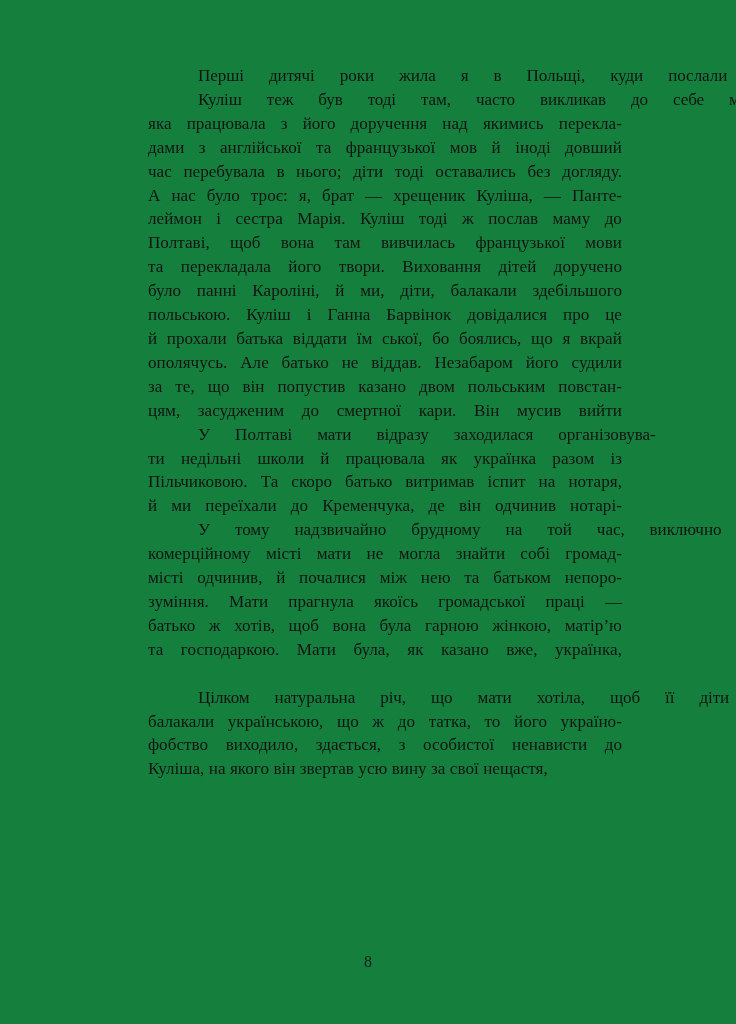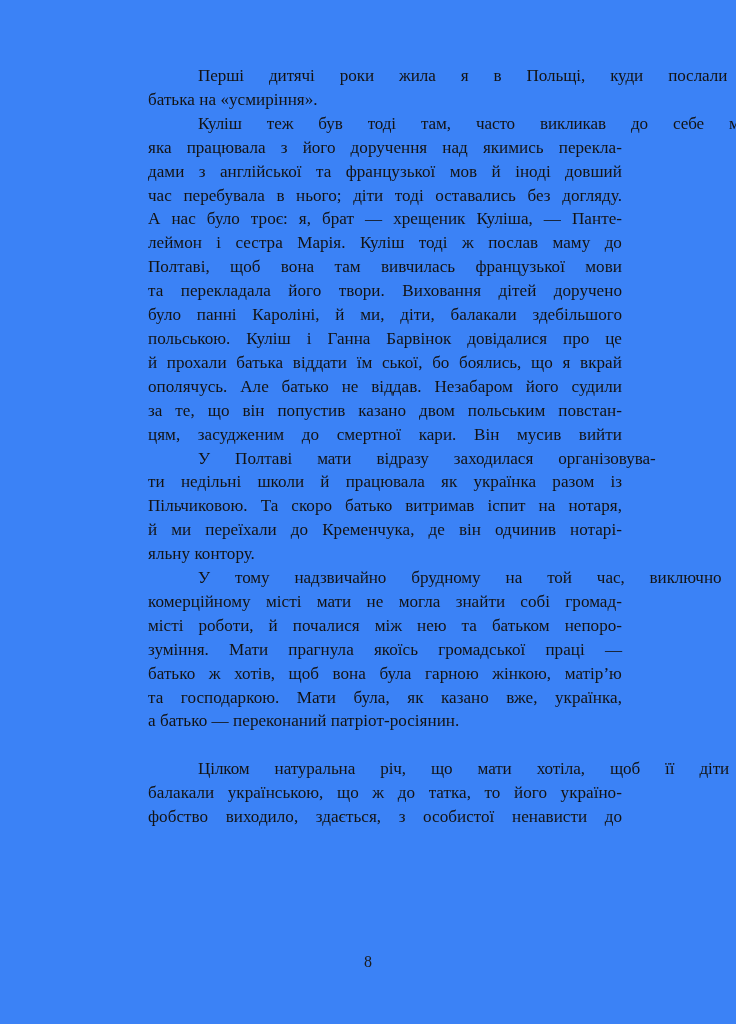--- a/index.html
+++ b/index.html
@@ -4,21 +4,21 @@
 <style>
   html, body {
     margin: 0;
     padding: 0;
     background: #ffffff;
   }
   .page {
     position: relative;
     width: 736px;
     height: 1024px;
-    background: #3b82f6;
+    background: #15803d;
     margin: 0 auto;
     overflow: hidden;
     font-family: "Liberation Serif", "DejaVu Serif", serif;
     color: #131313;
     -webkit-font-smoothing: antialiased;
   }
   .text-block {
     position: absolute;
     left: 148px;
     top: 64px;
@@ -83,21 +83,20 @@
           <span>Перші</span>
           <span>дитячі</span>
           <span>роки</span>
           <span>жила</span>
           <span>я</span>
           <span>в</span>
           <span>Польщі,</span>
           <span>куди</span>
           <span>послали</span>
         </span>
-      <span class="ln">батька на «усмиріння».</span>
     </p>
 
     <p class="para">
       <span class="ln first justify" style="letter-spacing: -0.11089px;">
           <span>Куліш</span>
           <span>теж</span>
           <span>був</span>
           <span>тоді</span>
           <span>там,</span>
           <span>часто</span>
@@ -281,21 +280,20 @@
           <span>й</span>
           <span>ми</span>
           <span>переїхали</span>
           <span>до</span>
           <span>Кременчука,</span>
           <span>де</span>
           <span>він</span>
           <span>одчинив</span>
           <span>нотарі-</span>
         </span>
-      <span class="ln">яльну контору.</span>
     </p>
 
     <p class="para">
       <span class="ln first justify" style="letter-spacing: -0.0809689px;">
           <span>У</span>
           <span>тому</span>
           <span>надзвичайно</span>
           <span>брудному</span>
           <span>на</span>
           <span>той</span>
@@ -307,21 +305,21 @@
           <span>місті</span>
           <span>мати</span>
           <span>не</span>
           <span>могла</span>
           <span>знайти</span>
           <span>собі</span>
           <span>громад-</span>
         </span>
       <span class="ln justify">
           <span>місті</span>
-          <span>роботи,</span>
+          <span>одчинив,</span>
           <span>й</span>
           <span>почалися</span>
           <span>між</span>
           <span>нею</span>
           <span>та</span>
           <span>батьком</span>
           <span>непоро-</span>
         </span>
       <span class="ln justify">
           <span>зуміння.</span>
@@ -346,21 +344,20 @@
       <span class="ln justify">
           <span>та</span>
           <span>господаркою.</span>
           <span>Мати</span>
           <span>була,</span>
           <span>як</span>
           <span>казано</span>
           <span>вже,</span>
           <span>українка,</span>
         </span>
-      <span class="ln">а батько — переконаний патріот-росіянин.</span>
     </p>
 
     <p class="para">
       <span class="ln first justify" style="letter-spacing: -0.0860068px; margin-top: 24px;">
           <span>Цілком</span>
           <span>натуральна</span>
           <span>річ,</span>
           <span>що</span>
           <span>мати</span>
           <span>хотіла,</span>
@@ -381,19 +378,20 @@
         </span>
       <span class="ln justify">
           <span>фобство</span>
           <span>виходило,</span>
           <span>здається,</span>
           <span>з</span>
           <span>особистої</span>
           <span>ненависти</span>
           <span>до</span>
         </span>
+      <span class="ln">Куліша, на якого він звертав усю вину за свої нещастя,</span>
     </p>
 
   </div>
 
   <div class="page-number">8</div>
 
 </div>
 
 </body></html>

